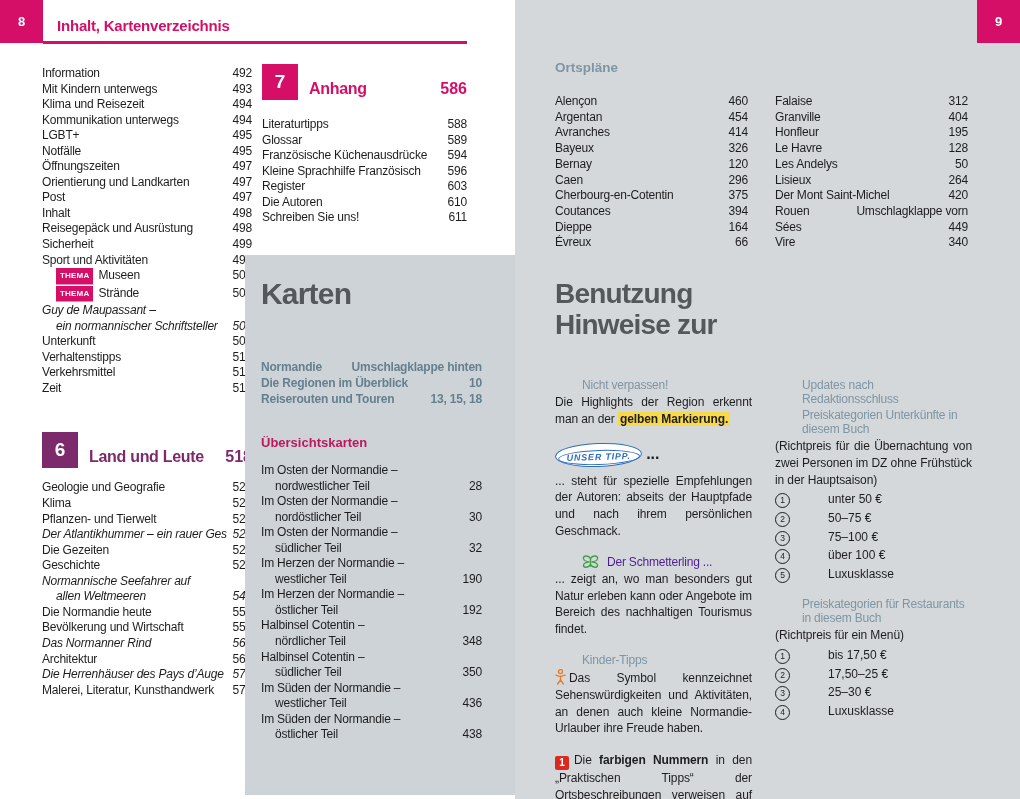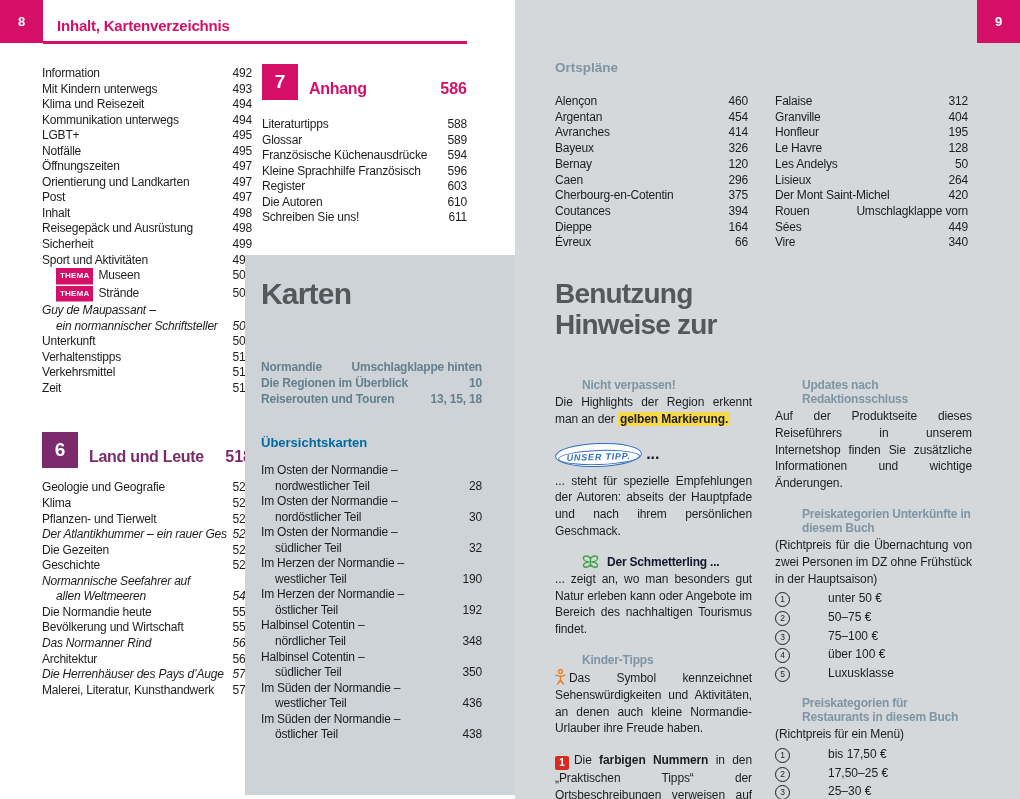--- a/index.html
+++ b/index.html
@@ -45,42 +45,42 @@
   .purple .sec-title,.purple .sec-page{color:#7c2a6c;}
   .pink .sec-title,.pink .sec-page{color:#d50f67;}
   .sec-page{font-size:16px;font-weight:700;padding-bottom:2px;}
 
   
   .karten{position:absolute;left:245px;top:255px;width:271px;height:540px;background:#ced3d7;
           box-sizing:border-box;padding:22px 34px 16px 16px;}
   .karten-title{font-size:30px;font-weight:700;color:#55585b;letter-spacing:-0.8px;}
   .karten-top{margin-top:48px;}
   .karten-top .trow{font-weight:700;color:#64808f;line-height:16px;}
-  .karten-sub{margin-top:28px;font-size:13px;font-weight:700;color:#0369a1;}
+  .karten-sub{margin-top:28px;font-size:13px;font-weight:700;color:#be185d;}
   .karten-maps{margin-top:13px;}
   .karten-maps .trow .l2{display:flex;align-items:baseline;padding-left:14px;}
   .karten-maps .trow .lbl2{flex:1 1 auto;}
   .karten-maps .trow .pg2{margin-left:6px;}
 
   
   .page-right{position:absolute;left:515px;top:0;width:505px;height:799px;background:#d5d8da;}
   .op-heading{position:absolute;left:40px;top:60px;font-size:13.5px;font-weight:700;color:#7d95a4;}
   .op-col{position:absolute;top:94px;width:193px;}
   .op-c1{left:40px;}
   .op-c2{left:260px;}
   .op-col .trow{line-height:15.7px;}
 
   .hb-heading{position:absolute;left:40px;top:278px;font-size:28px;line-height:31px;font-weight:700;
               color:#55585b;letter-spacing:-0.8px;}
 
   .tips{position:absolute;top:378px;width:197px;}
   .tips-left{left:40px;}
   .tips-right{left:260px;}
-  .tip-h{font-size:12px;font-weight:700;color:#7d95a4;letter-spacing:-0.2px;margin:0 0 2px;padding-left:27px;}
-  .tip-h.green{color:#0f172a;display:flex;align-items:center;gap:5px;}
+  .tip-h{font-size:12px;font-weight:400;color:#7d95a4;letter-spacing:-0.2px;margin:0 0 2px;padding-left:27px;}
+  .tip-h.green{color:#4c1d95;display:flex;align-items:center;gap:5px;}
   .tip-p{font-size:12px;line-height:16.8px;text-align:justify;margin:0 0 15px;letter-spacing:-0.1px;}
   .hl{background:#f8d948;font-weight:700;padding:0 2px;}
   .stamp-line{margin:2px 0 6px;}
   .stamp-outer{display:inline-block;border:1.5px solid #2f6fbe;border-radius:50%;padding:1.5px;
                transform:rotate(-2deg);background:#fff;}
   .stamp-inner{display:inline-block;border:1.5px solid #2f6fbe;border-radius:50%;padding:1px 8px 2px;
                color:#2f6fbe;font-size:9px;font-weight:700;font-style:italic;letter-spacing:0.8px;
                text-transform:uppercase;white-space:nowrap;}
   .stamp-dots{font-weight:700;margin-left:4px;}
   .num-badge{display:inline-block;width:14px;height:14px;background:#da2a20;color:#fff;font-weight:700;
@@ -751,21 +751,20 @@
       <p class="tip-p"><svg class="inline-icon" width="11" height="16" viewBox="0 0 11 16">
             <circle cx="5.5" cy="2.6" r="2" fill="none" stroke="#ea7c26" stroke-width="1.4"></circle>
             <path d="M1 6.2 L5.5 7.6 L10 6.2 M5.5 7.2 L5.5 11 M5.5 11 L2.6 15 M5.5 11 L8.4 15" fill="none" stroke="#ea7c26" stroke-width="1.4" stroke-linecap="round"></path>
           </svg><span>Das Symbol kennzeichnet Sehenswürdigkeiten und Aktivitäten, an denen auch kleine Normandie-Urlauber ihre Freude haben.</span></p>
 
       <p class="tip-p"><span class="num-badge">1</span><span>Die </span><span class="b">farbigen Nummern</span><span> in den „Praktischen Tipps“ der Ortsbeschreibungen verweisen auf den jeweiligen Karteneintrag.</span></p>
     </div>
 
     <div class="tips tips-right">
       <div class="tip-h">Updates nach Redaktionsschluss</div>
-      <p class="tip-p">Auf der Produktseite dieses Reiseführers in unserem Internetshop finden Sie zusätzliche Informationen und wichtige Änderungen.</p>
 
       <div class="tip-h">Preiskategorien Unterkünfte in diesem Buch</div>
       <p class="tip-p" style="margin-bottom:2px;">(Richtpreis für die Übernachtung von zwei Personen im DZ ohne Frühstück in der Hauptsaison)</p>
       <div class="price-list">
 
           <div class="price-row">
             <span class="price-sym"><span class="circ">1</span></span>
             <span class="price-val">unter 50 €</span>
           </div>
 

